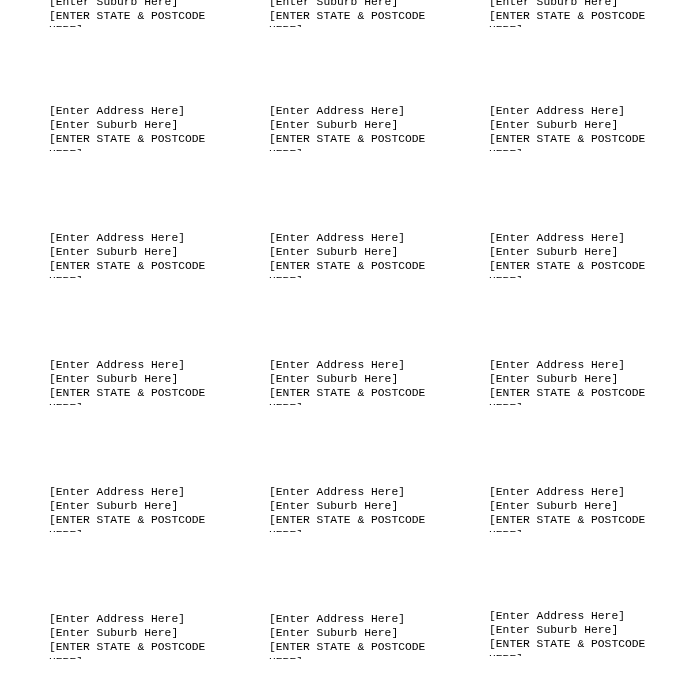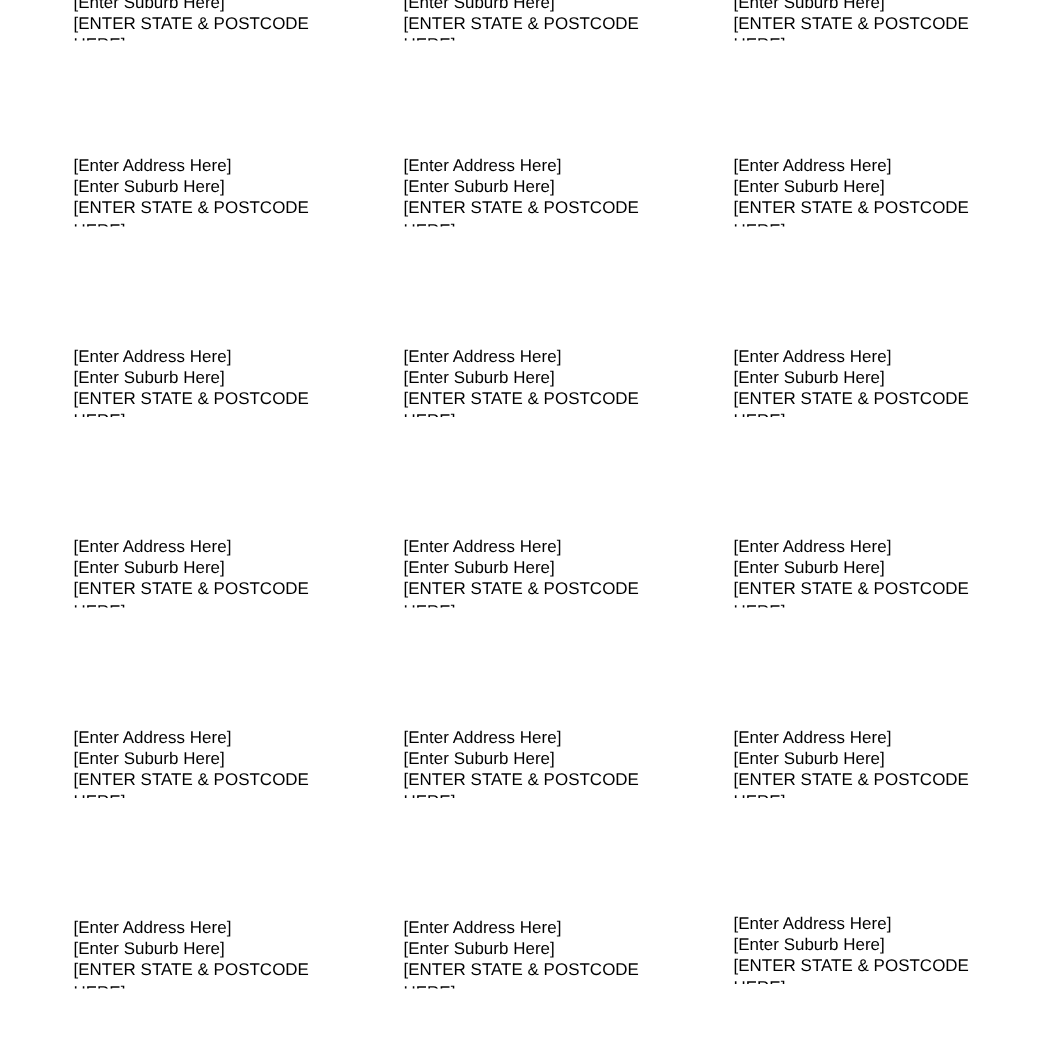--- a/index.html
+++ b/index.html
@@ -11,20 +11,21 @@
     width: 700px;
     height: 700px;
     overflow: hidden;
     font-family: "Liberation Sans", sans-serif;
     color: #000000;
   }
   #sheet {
     position: relative;
     width: 700px;
     height: 700px;
+    font-family: Liberation Mono, monospace;
   }
   .label-cell {
     position: absolute;
     width: 200px;
   }
   .addr-line {
     font-size: 11.3px;
     line-height: 14.2px;
     white-space: nowrap;
     letter-spacing: 0.02px;

